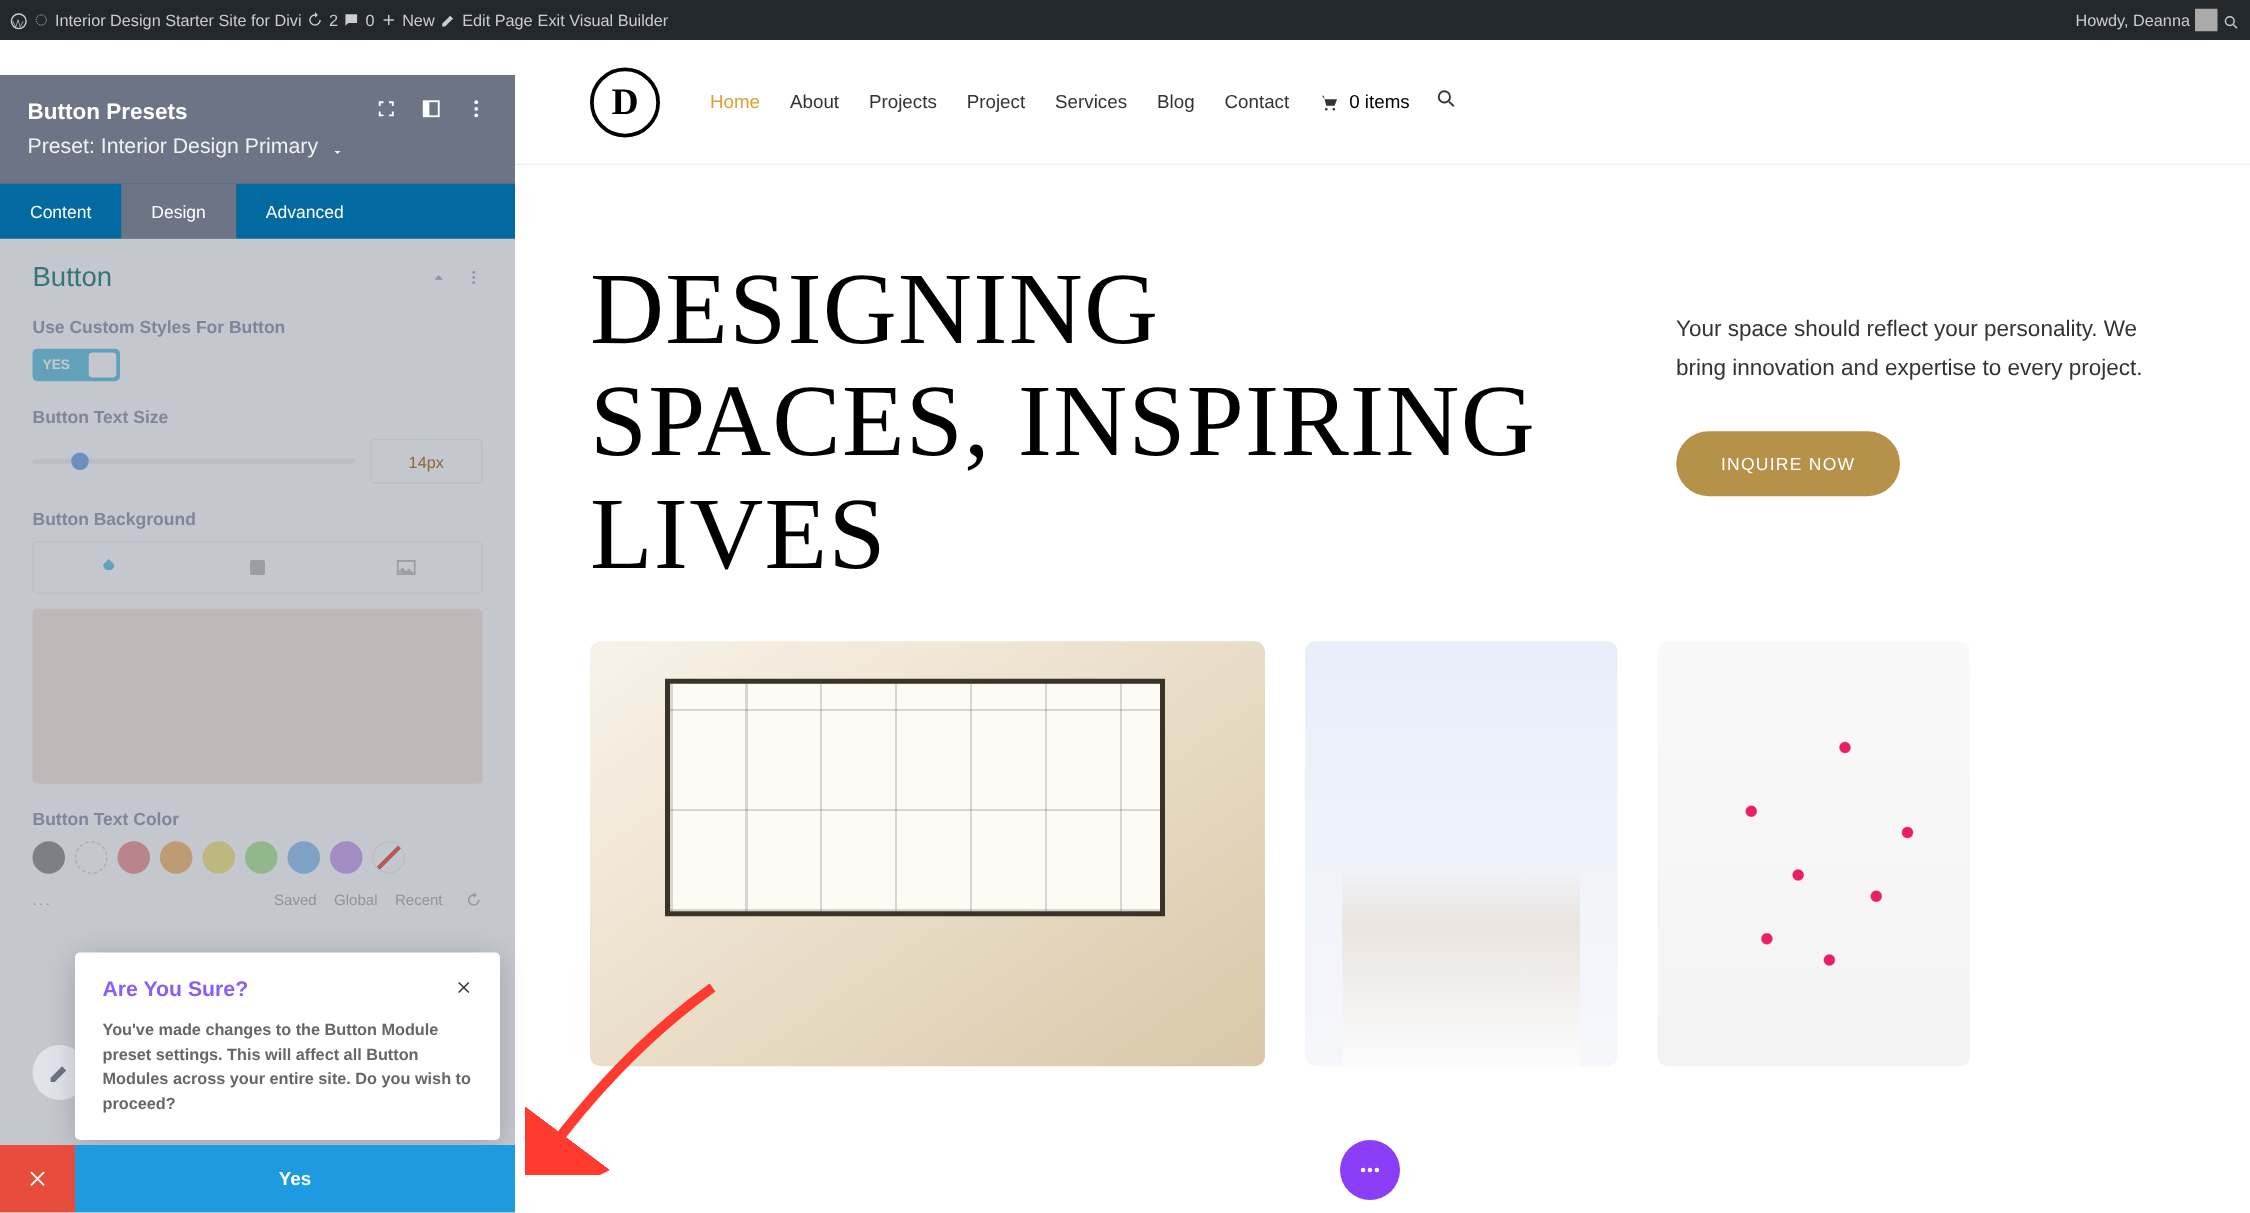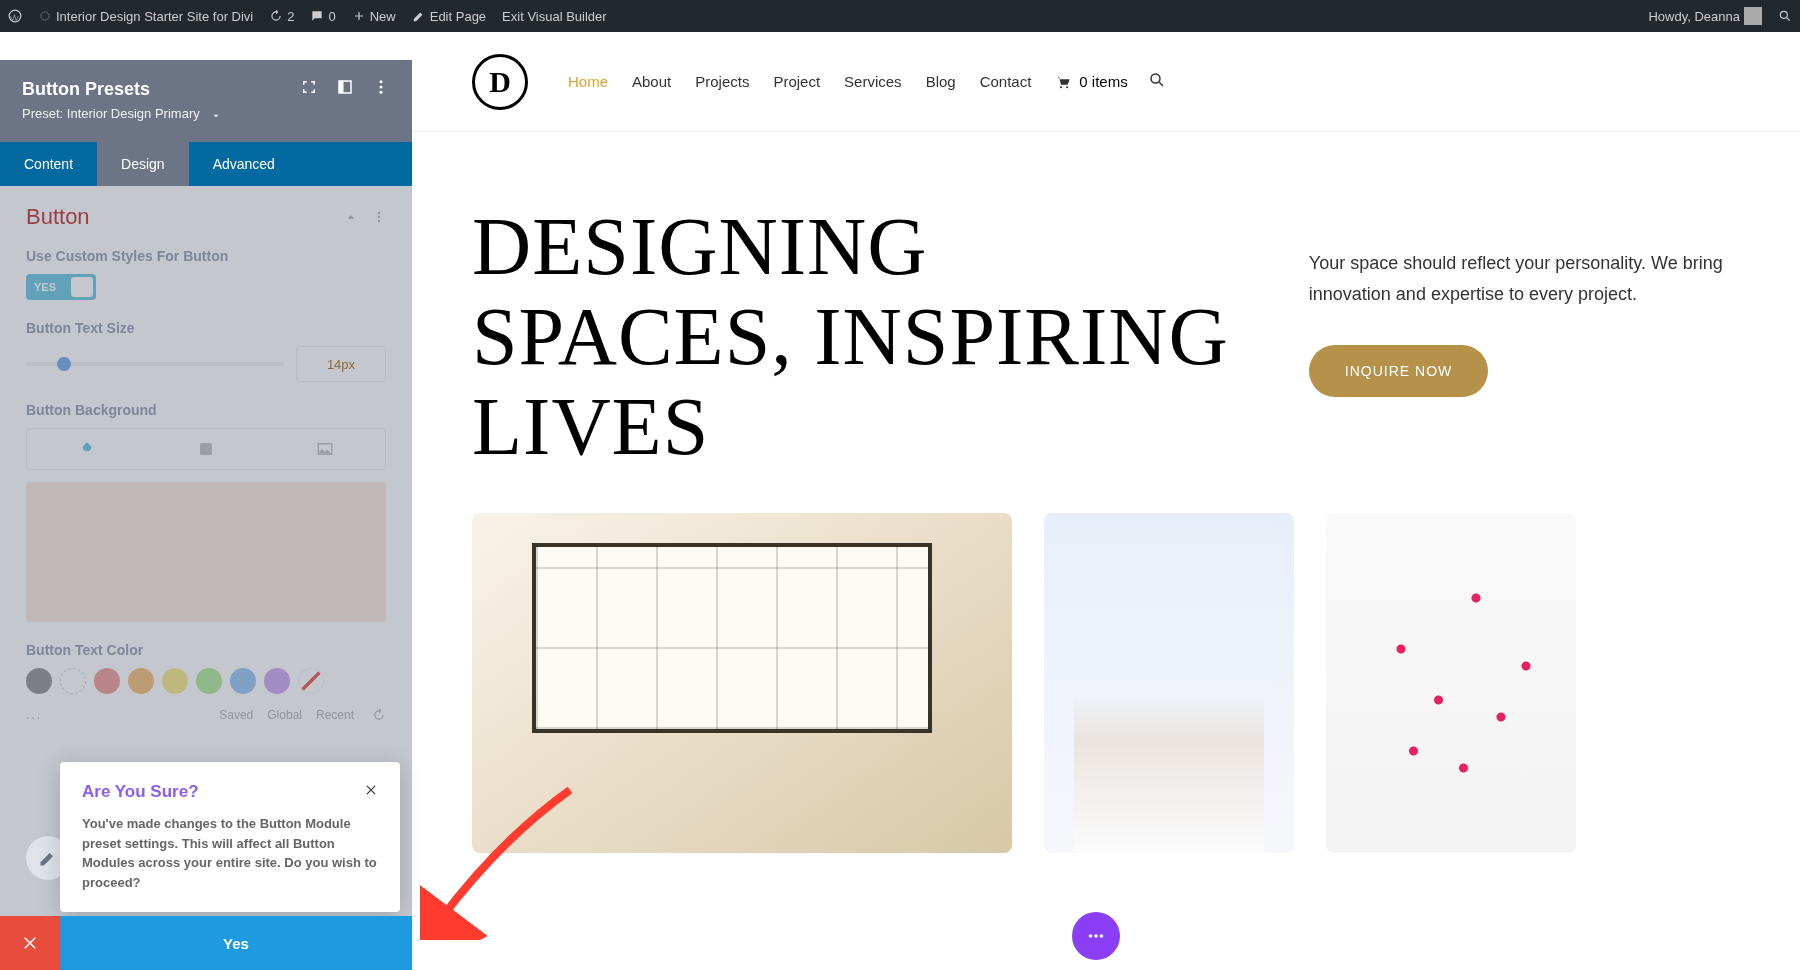--- a/index.html
+++ b/index.html
@@ -1,41 +1,41 @@
 <!DOCTYPE html>
 <html><head>
   <meta charset="utf-8">
   <style>
     * { margin: 0; padding: 0; box-sizing: border-box; }
     body { font-family: -apple-system, BlinkMacSystemFont, "Segoe UI", Helvetica, Arial, sans-serif; width: 1800px; height: 970px; overflow: hidden; position: relative; }
 
     .wp-admin-bar { background: #23282d; color: #ccc; height: 32px; display: flex; align-items: center; padding: 0 8px; font-size: 13px; }
-    .wp-admin-bar .left, .wp-admin-bar .right { display: flex; align-items: center; gap: 16px; }
+    .wp-admin-bar .left, .wp-admin-bar .right { display: flex; align-items: flex-end; gap: 4px; }
     .wp-admin-bar .right { margin-left: auto; }
     .wp-admin-bar a, .wp-admin-bar span { color: #ccc; text-decoration: none; display: inline-flex; align-items: center; gap: 4px; cursor: pointer; }
     .wp-admin-bar .avatar { width: 18px; height: 18px; background: #aaa; display: inline-block; }
     .wp-admin-bar svg { width: 14px; height: 14px; fill: #ccc; }
 
     .app { display: flex; height: calc(970px - 32px); }
 
     .sidebar { width: 412px; background: #6c7485; color: #fff; position: relative; flex-shrink: 0; margin-top: 28px; }
     .sidebar-header { padding: 18px 22px 8px 22px; }
     .sidebar-header-top { display: flex; align-items: center; }
     .sidebar-header h2 { font-size: 18px; font-weight: 600; flex: 1; }
     .sidebar-header .icons { display: flex; gap: 18px; }
     .sidebar-header .icons svg { width: 18px; height: 18px; fill: #fff; cursor: pointer; }
-    .preset-line { font-size: 13px; margin-top: 6px; opacity: 0.9; display: inline-flex; align-items: flex-end; gap: 11px; cursor: pointer; }
+    .preset-line { font-size: 17px; margin-top: 6px; opacity: 0.9; display: inline-flex; align-items: flex-end; gap: 11px; cursor: pointer; }
     .preset-line svg { width: 10px; height: 10px; fill: #fff; }
 
     .tabs { display: flex; background: #0369a1; margin-top: 12px; }
     .tab { flex: 0 0 auto; padding: 14px 24px; font-size: 14px; cursor: pointer; }
     .tab.active { background: #6c7485; }
 
     .panel { padding: 18px 26px; color: #4d5668; background: #fff; height: calc(100% - 150px); position: relative; opacity: 0.6; }
-    .panel-section-title { font-size: 22px; color: #b91c1c; margin-bottom: 18px; display: flex; align-items: center; }
+    .panel-section-title { font-size: 22px; color: #0f766e; margin-bottom: 18px; display: flex; align-items: center; }
     .panel-section-title .actions { margin-left: auto; display: flex; gap: 14px; }
     .panel-section-title .actions svg { width: 14px; height: 14px; fill: #a3a9b8; cursor: pointer; }
 
     .field { margin-bottom: 20px; }
     .field-label { font-size: 14px; color: #8a92a4; margin-bottom: 10px; font-weight: 600; }
 
     .toggle { width: 70px; height: 26px; background: #5bc0de; border-radius: 4px; display: inline-flex; align-items: center; padding: 0 8px; color: #fff; font-size: 11px; font-weight: bold; position: relative; }
     .toggle .knob { width: 22px; height: 20px; background: #fff; border-radius: 3px; position: absolute; right: 3px; }
 
     .slider-row { display: flex; align-items: center; gap: 12px; }
@@ -75,21 +75,21 @@
     .logo { width: 56px; height: 56px; border: 3px solid #000; border-radius: 50%; display: flex; align-items: center; justify-content: center; font-family: Georgia, serif; font-size: 30px; font-weight: bold; }
     .nav { display: flex; gap: 24px; margin-left: 40px; font-size: 15px; color: #333; }
     .nav a { text-decoration: none; color: #333; cursor: pointer; }
     .nav a.active { color: #e0a030; }
     .cart { margin-left: 24px; display: inline-flex; align-items: center; gap: 8px; font-size: 15px; cursor: pointer; }
     .cart svg { width: 16px; height: 16px; fill: #333; }
     .search { margin-left: 20px; cursor: pointer; }
     .search svg { width: 18px; height: 18px; fill: #333; }
     .appt-btn { margin-left: auto; padding: 16px 34px; border: 1px solid #333; border-radius: 999px; font-size: 13px; letter-spacing: 1px; cursor: pointer; }
 
-    .hero { padding: 70px 60px 40px 60px; display: flex; gap: 76px; }
+    .hero { padding: 70px 60px 40px 60px; display: flex; gap: 108px; }
     .hero-left { flex: 0 0 60%; }
     .hero-left h1 { font-family: "Times New Roman", Georgia, serif; font-size: 82px; font-weight: 400; letter-spacing: 1px; line-height: 1.1; }
     .hero-right { flex: 1; padding-top: 12px; }
     .hero-right p { font-size: 18px; color: #333; line-height: 1.7; margin-top: 34px; }
     .inquire-btn { margin-top: 36px; padding: 18px 36px; background: #b5914a; color: #fff; border-radius: 999px; font-size: 14px; letter-spacing: 1px; display: inline-block; cursor: pointer; }
 
     .images-row { display: flex; gap: 32px; padding: 0 60px; }
     .img { height: 340px; border-radius: 8px; background-size: cover; background-position: center; }
     .img1 { flex: 0 0 540px; background: linear-gradient(145deg, #f8f3e9 0%, #ede2cf 40%, #d8c8a8 100%); position: relative; }
     .img1::after { content: ""; position: absolute; inset: 30px 80px 120px 60px; background: repeating-linear-gradient(90deg, rgba(0,0,0,0.15) 0 2px, transparent 2px 60px), repeating-linear-gradient(0deg, rgba(0,0,0,0.15) 0 2px, transparent 2px 80px), linear-gradient(#fdfbf4, #fdfbf4); border: 4px solid #3a3428; }

